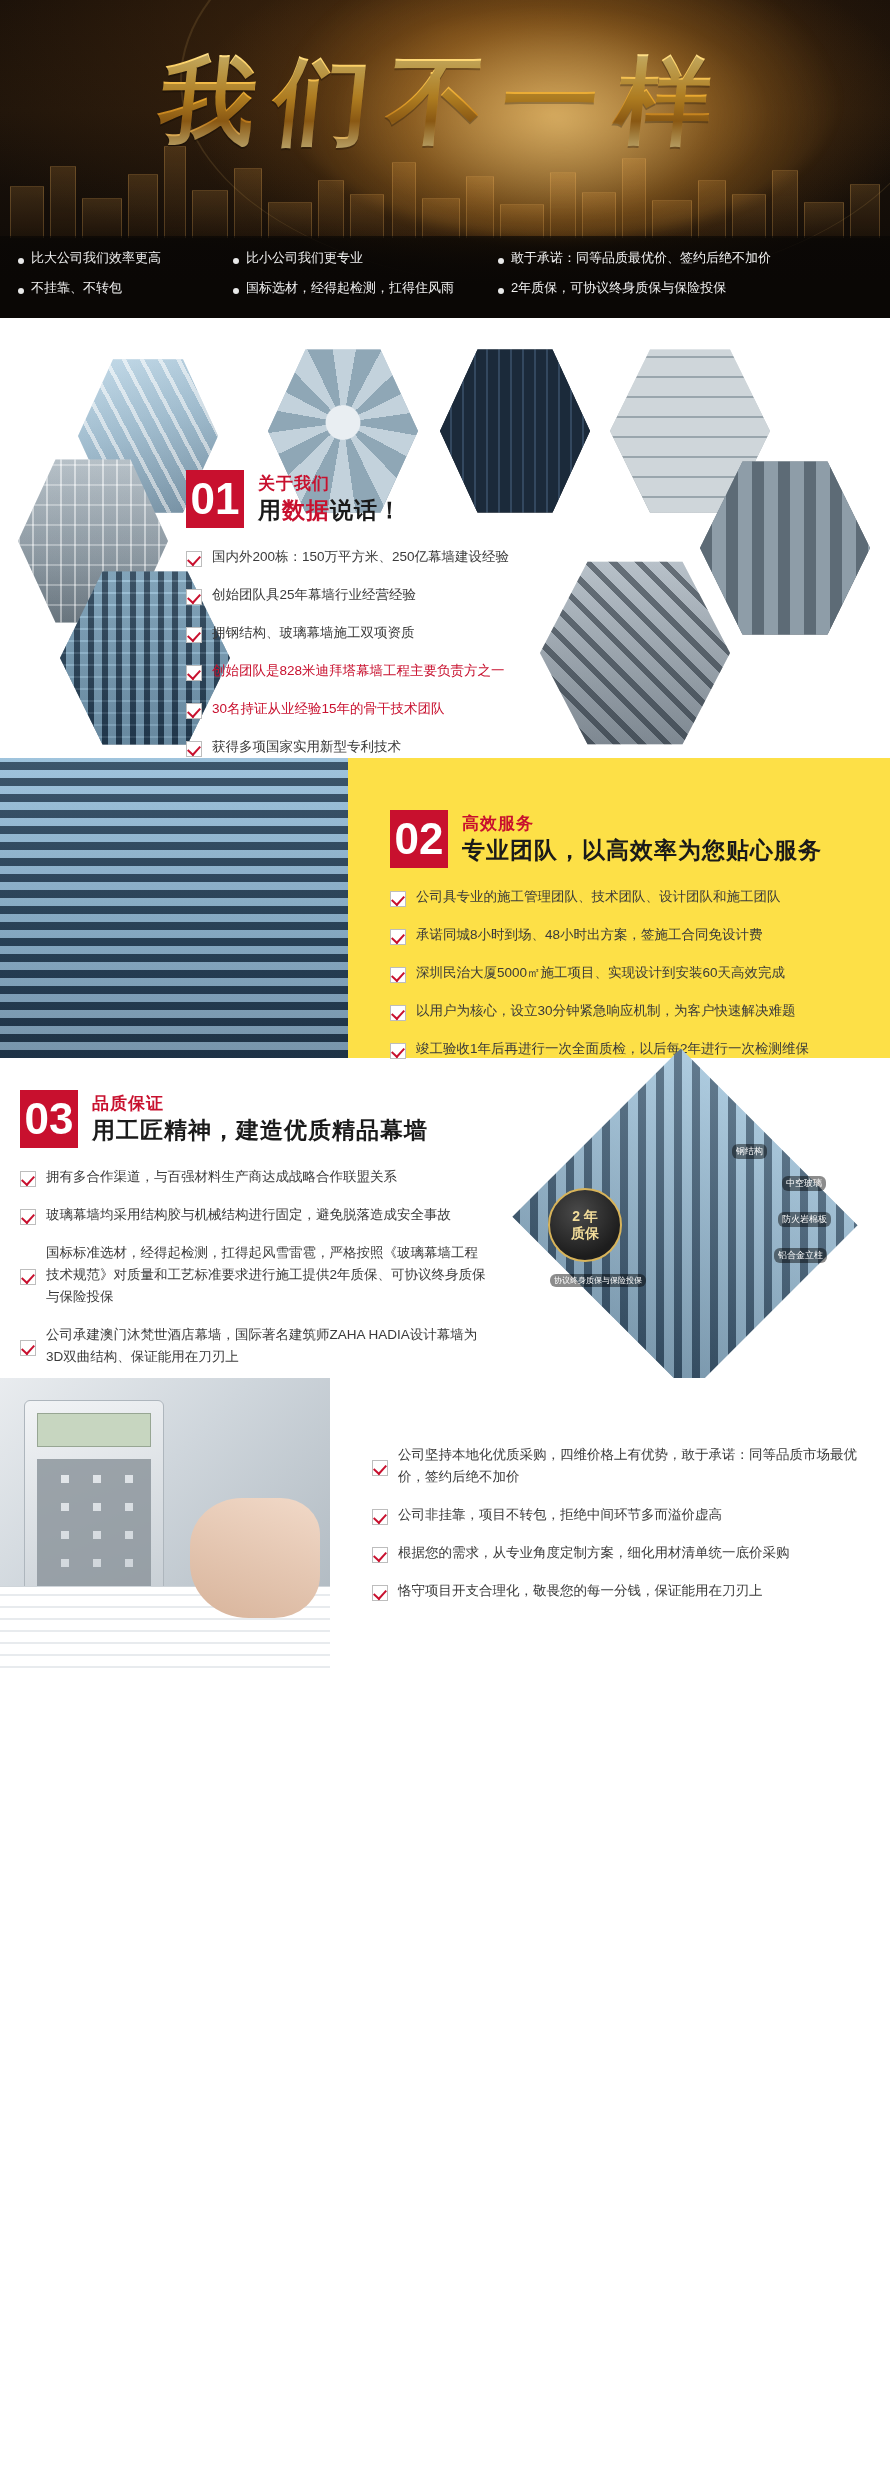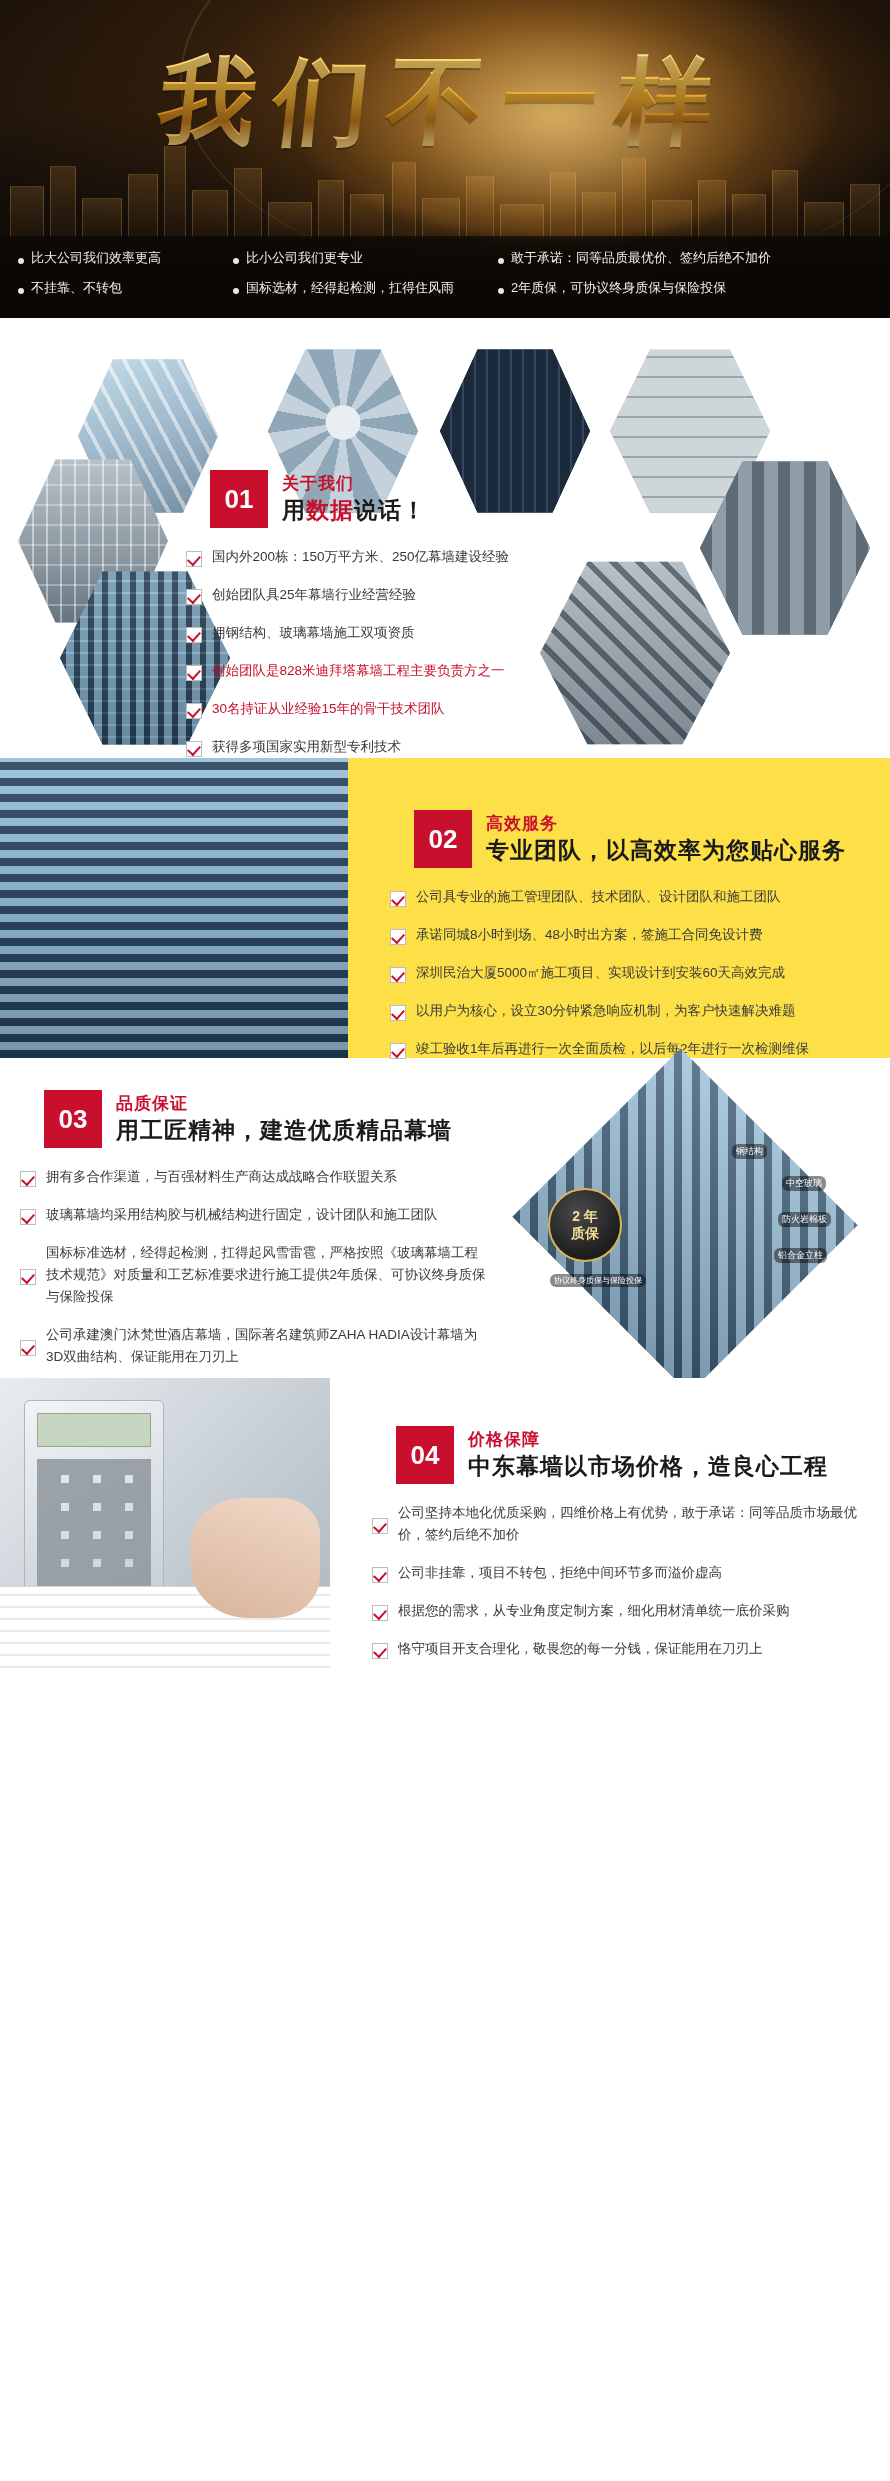--- a/index.html
+++ b/index.html
@@ -108,28 +108,27 @@
 
   .headbox {
     position: relative;
     display: flex;
     align-items: stretch;
   }
   .num {
     width: 58px; height: 58px;
     background: #c8102e;
     color: #fff;
-    font-size: 26px;
+    font-size: 44px;
     font-weight: bold;
     font-family: "Liberation Sans", sans-serif;
     display: flex;
     align-items: center;
     justify-content: center;
     flex: 0 0 auto;
-    margin-left: 24px;
   }
   .head-texts { padding-left: 14px; display: flex; flex-direction: column; justify-content: center; }
   .head-sub {
     color: #c8102e;
     font-size: 17px;
     font-weight: bold;
     line-height: 22px;
     letter-spacing: 1px;
   }
   .head-main {
@@ -420,21 +419,21 @@
         </div>
       </div>
 
       <div class="list">
         <div class="li">
           <span class="check"></span>
           <span class="txt">拥有多合作渠道，与百强材料生产商达成战略合作联盟关系</span>
         </div>
         <div class="li">
           <span class="check"></span>
-          <span class="txt">玻璃幕墙均采用结构胶与机械结构进行固定，设计团队和施工团队</span>
+          <span class="txt">玻璃幕墙均采用结构胶与机械结构进行固定，避免脱落造成安全事故</span>
         </div>
         <div class="li">
           <span class="check"></span>
           <span class="txt">国标标准选材，经得起检测，扛得起风雪雷雹，严格按照《玻璃幕墙工程技术规范》对质量和工艺标准要求进行施工提供2年质保、可协议终身质保与保险投保</span>
         </div>
         <div class="li">
           <span class="check"></span>
           <span class="txt">公司承建澳门沐梵世酒店幕墙，国际著名建筑师ZAHA HADIA设计幕墙为3D双曲结构、保证能用在刀刃上</span>
         </div>
       </div>
@@ -464,27 +463,20 @@
                     background:
                       repeating-linear-gradient(90deg, #8e979e 0 24px, rgba(0,0,0,0) 24px 32px),
                       repeating-linear-gradient(0deg, #8e979e 0 20px, rgba(0,0,0,0) 20px 28px);
                     opacity:0.85;"></div>
       </div>
       <div style="position:absolute; left:0; bottom:0; width:330px; height:92px; background:repeating-linear-gradient(0deg,#ffffff 0 10px,#e8ebee 10px 12px); border-top:1px solid #cfd5da;"></div>
       <div style="position:absolute; right:10px; top:120px; width:130px; height:120px; background:linear-gradient(200deg,#f1d9c8,#d8b49b); border-radius:40% 30% 35% 45%;"></div>
     </div>
 
     <div class="content">
-      <div class="headbox">
-        <div class="num">04</div>
-        <div class="head-texts">
-          <div class="head-sub">价格保障</div>
-          <div class="head-main">中东幕墙以市场价格，造良心工程</div>
-        </div>
-      </div>
 
       <div class="list">
         <div class="li">
           <span class="check"></span>
           <span class="txt">公司坚持本地化优质采购，四维价格上有优势，敢于承诺：同等品质市场最优价，签约后绝不加价</span>
         </div>
         <div class="li">
           <span class="check"></span>
           <span class="txt">公司非挂靠，项目不转包，拒绝中间环节多而溢价虚高</span>
         </div>

